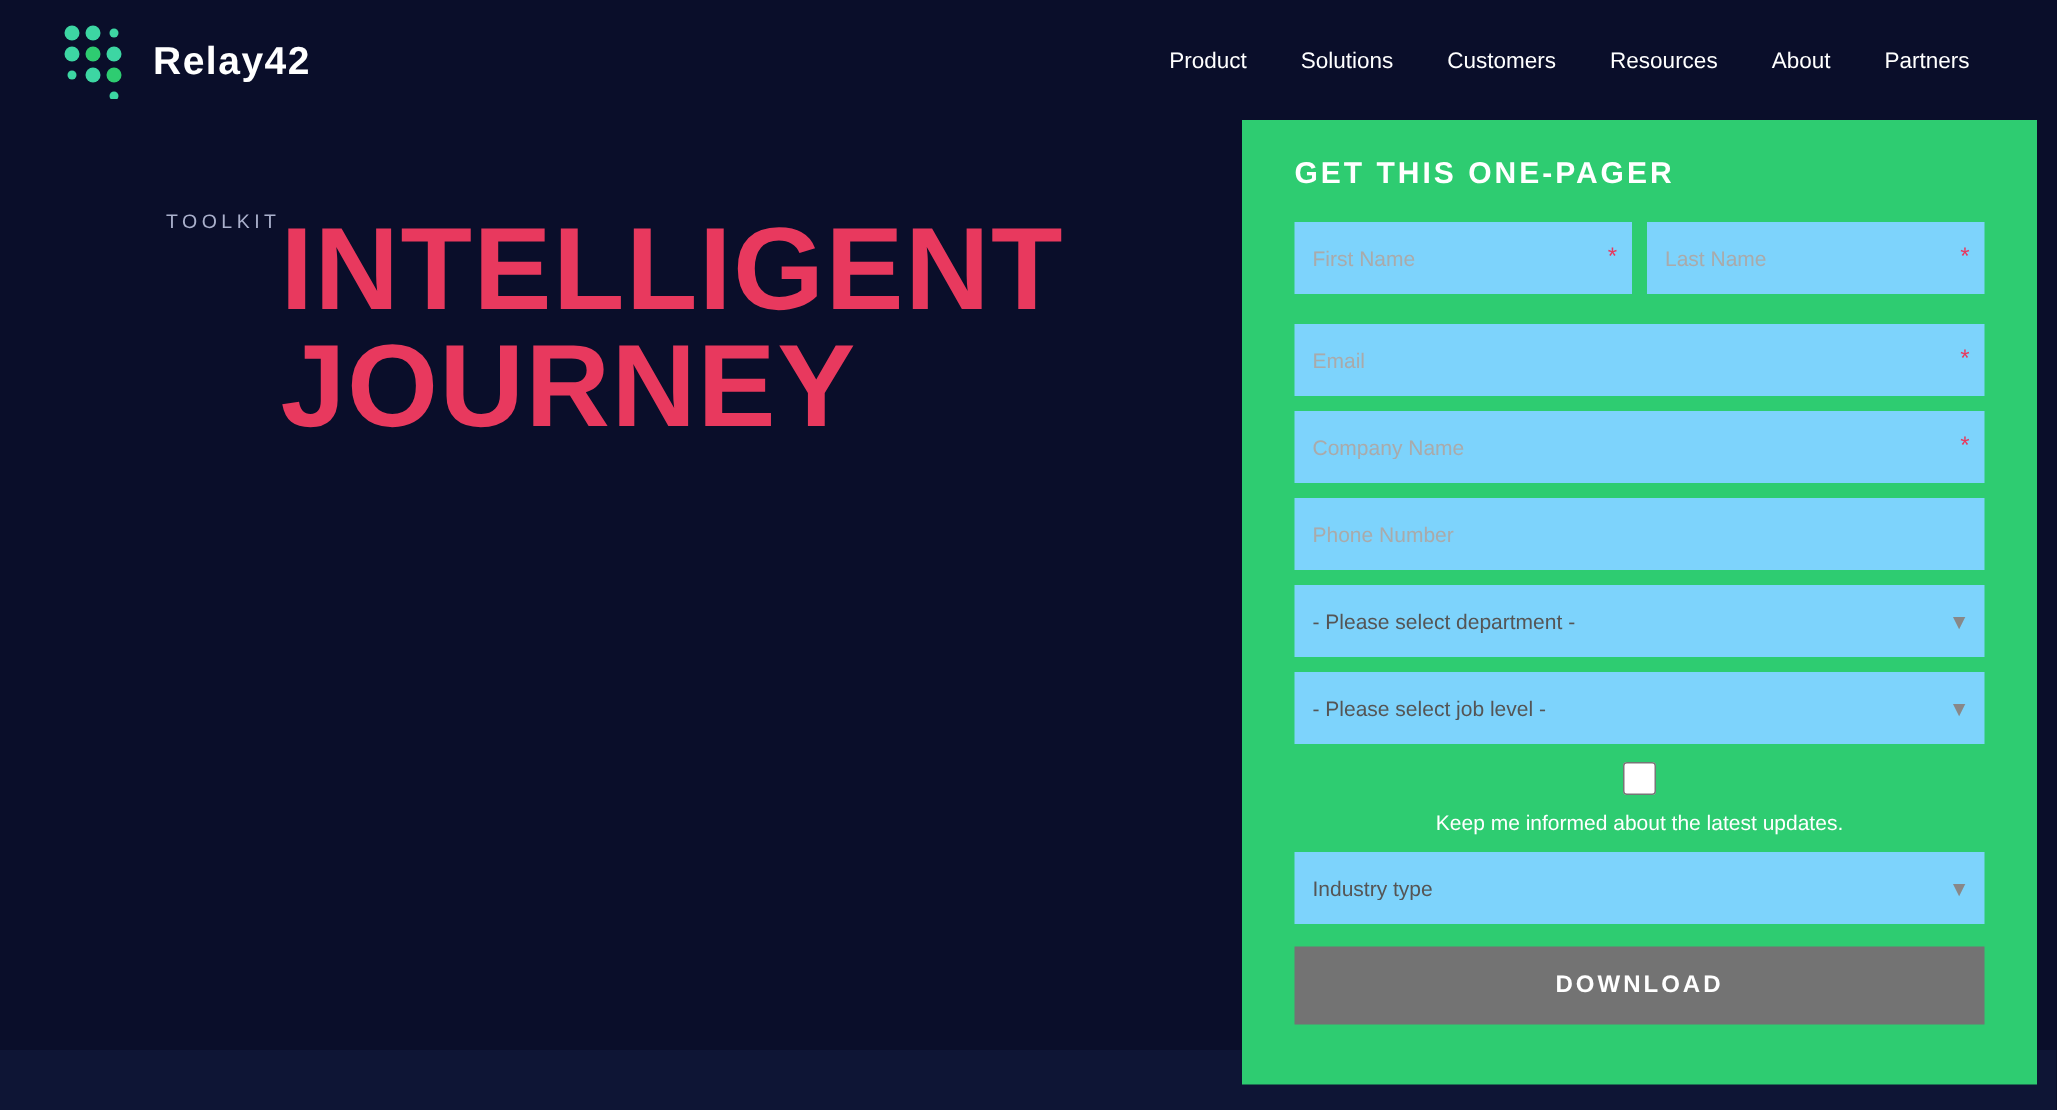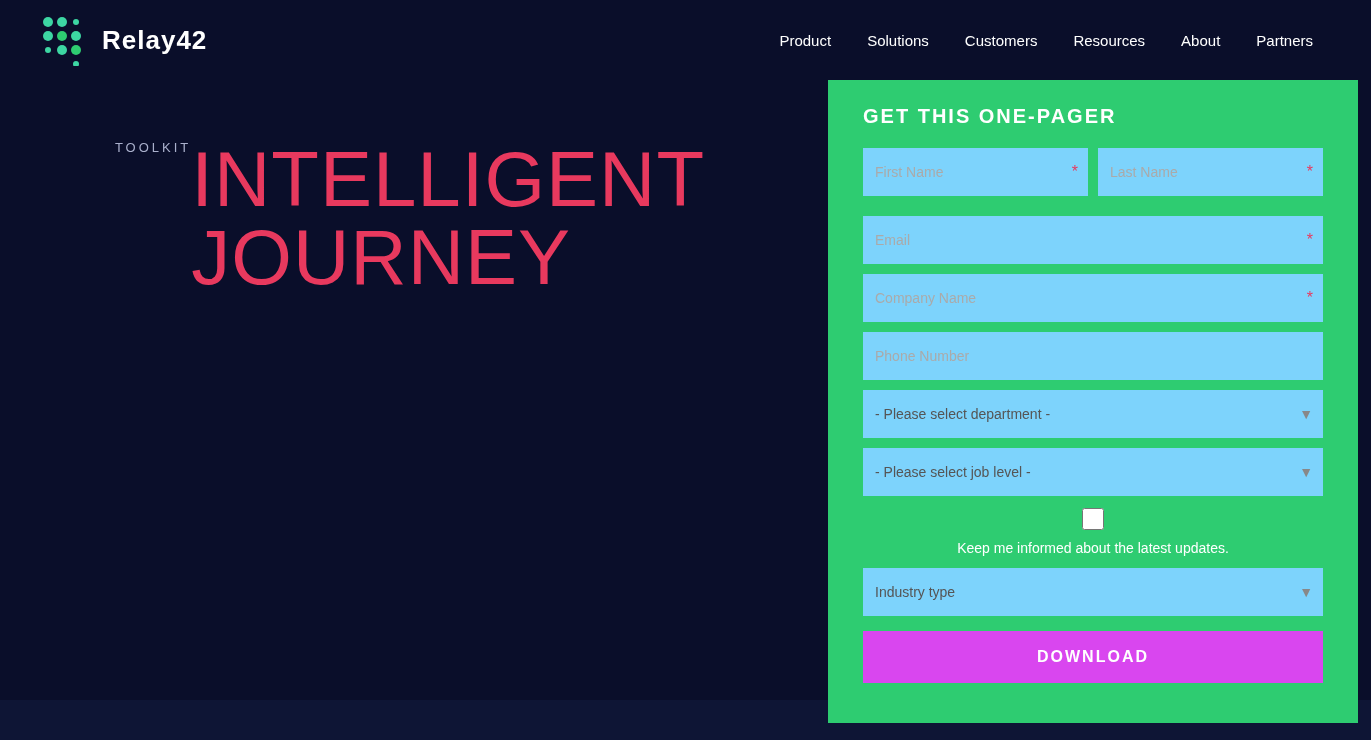--- a/index.html
+++ b/index.html
@@ -64,21 +64,21 @@
     }
     .toolkit-label {
       font-size: 13px;
       letter-spacing: 3px;
       color: #aab0cc;
       text-transform: uppercase;
       margin-bottom: 20px;
     }
     .hero-title {
       font-size: 78px;
-      font-weight: 400;
+      font-weight: 700;
       color: #e8395e;
       line-height: 1.0;
       text-transform: uppercase;
       letter-spacing: 1px;
       margin-bottom: 0;
     }
     .hero-bottom {
       background: #0e1535;
       padding: 40px 80px;
     }
@@ -159,21 +159,21 @@
       flex-shrink: 0;
     }
     .checkbox-label {
       font-size: 14px;
       color: white;
     }
     .download-btn {
       display: block;
       width: 100%;
       height: 52px;
-      background: #d946ef;
+      background: #737373;
       color: white;
       font-size: 16px;
       font-weight: bold;
       letter-spacing: 2px;
       text-transform: uppercase;
       border: none;
       cursor: pointer;
       margin-top: 15px;
     }
 

